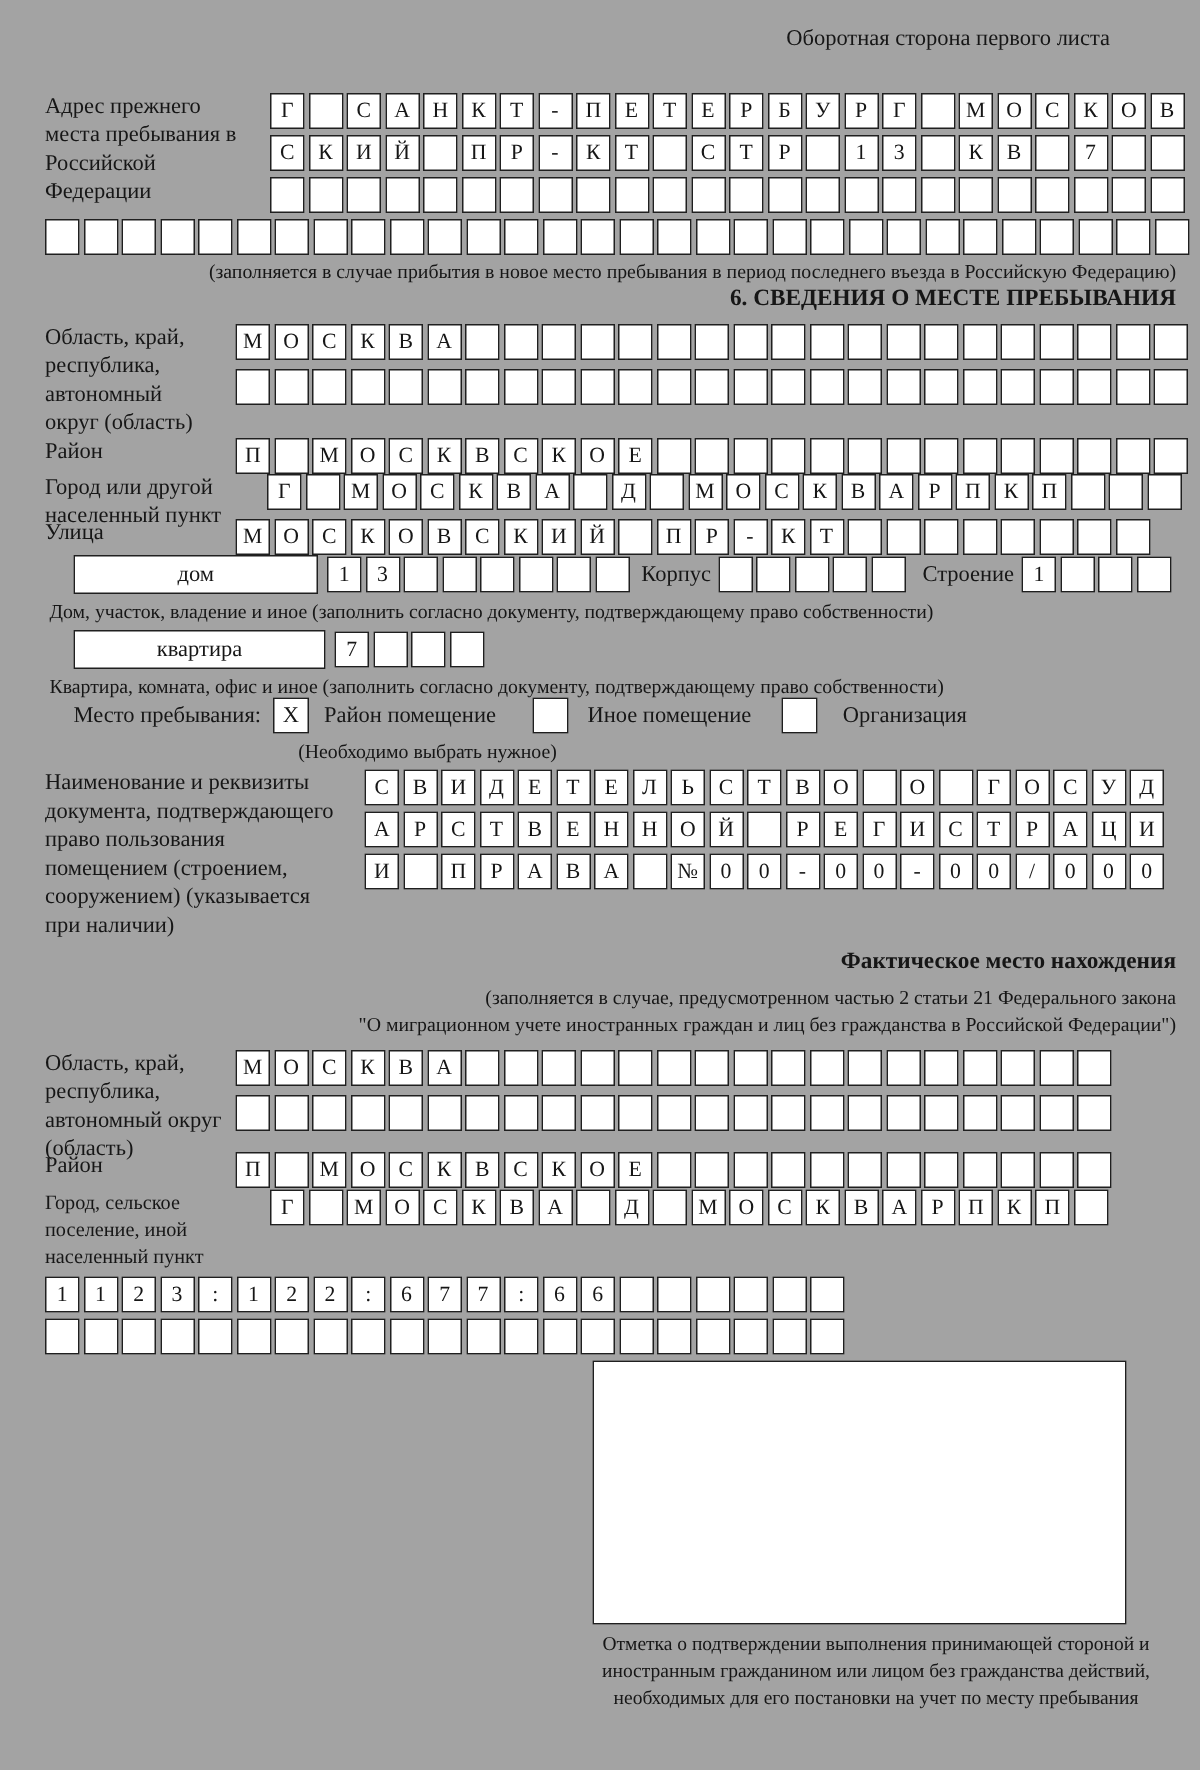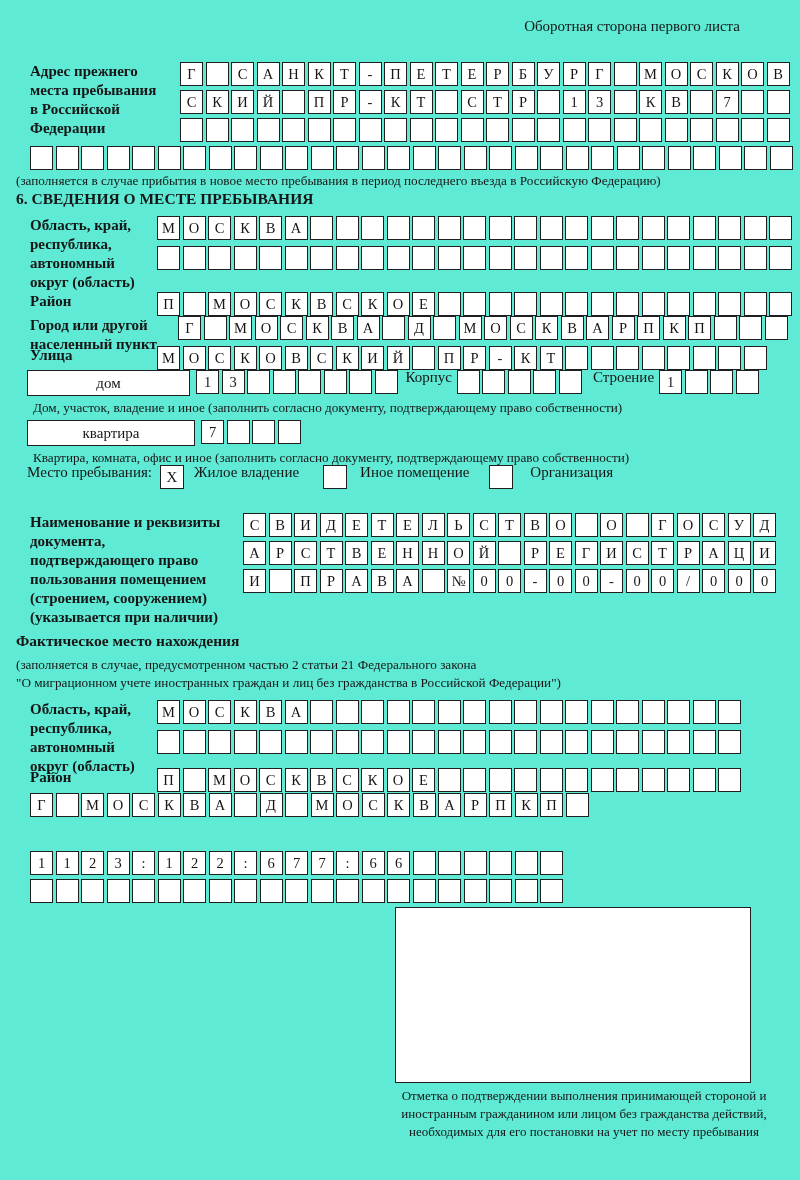--- a/index.html
+++ b/index.html
@@ -1,41 +1,41 @@
 <!DOCTYPE html>
 <html><head>
 <meta charset="utf-8">
 <style>
   html,body{margin:0;padding:0;background:#ffffff;}
   .page{
-    position:relative;width:800px;height:1180px;background:#5eead4;
+    position:relative;width:800px;height:1180px;background:#a3a3a3;
     font-family:"Liberation Serif","DejaVu Serif",serif;color:#161616;
     overflow:hidden;
   }
   .abs{position:absolute;}
   .cells{display:flex;gap:2.5px;}
   .cell{
     box-sizing:border-box;flex:0 0 auto;width:23px;height:24px;
     border:1.7px solid #1f1f1f;background:#fff;
     display:flex;align-items:center;justify-content:center;
     font-size:14.5px;line-height:1;
   }
   .rowcol{display:flex;flex-direction:column;gap:4px;}
   .rowcol.wide{gap:6px;}
   .frow{position:absolute;left:30px;display:flex;align-items:flex-start;}
-  .flabel{flex:0 0 auto;font-size:15px;line-height:19px;font-weight:bold;}
+  .flabel{flex:0 0 auto;font-size:15px;line-height:19px;}
   .inlabel{font-size:15px;line-height:1;white-space:nowrap;}
   .note{position:absolute;font-size:13.2px;line-height:1.3;}
-  .center{left:16px;width:784px;text-align:left;}
+  .center{left:0;width:784px;text-align:right;}
   .title{position:absolute;font-weight:bold;font-size:15.5px;}
   .wordbox{
     box-sizing:border-box;border:1.7px solid #1f1f1f;height:26px;background:#fff;
     display:flex;align-items:center;justify-content:center;font-size:15px;flex:0 0 auto;
   }
-  .hrow{position:absolute;left:27px;display:flex;align-items:flex-start;}
+  .hrow{position:absolute;left:49px;display:flex;align-items:center;}
   .cb{width:24px;height:24px;font-size:15px;}
   .bigbox{box-sizing:border-box;border:1.8px solid #1f1f1f;background:#fff;}
   .caption{position:absolute;font-size:13px;line-height:1.38;text-align:center;}
   .sheet-note{position:absolute;top:18px;right:60px;font-size:15px;}
 </style>
 </head>
 <body>
 
 <div class="page">
 
@@ -352,26 +352,27 @@
         <span class="cell"></span>
         <span class="cell"></span>
         <span class="cell"></span>
       </div>
   </div>
   <div class="note" style="left:33px;top:449px">Квартира, комната, офис и иное (заполнить согласно документу, подтверждающему право собственности)</div>
 
   <div class="hrow" style="top:465px">
     <span class="inlabel">Место пребывания:</span>
     <span class="cell cb" style="margin-left:8px">X</span>
-    <span class="inlabel" style="margin-left:10px">Жилое владение</span>
+    <span class="inlabel" style="margin-left:10px">Район помещение</span>
     <span class="cell cb" style="margin-left:24px"></span>
     <span class="inlabel" style="margin-left:13px">Иное помещение</span>
     <span class="cell cb" style="margin-left:20px"></span>
     <span class="inlabel" style="margin-left:17px">Организация</span>
   </div>
+  <div class="note" style="left:120px;top:492px;width:330px;text-align:center">(Необходимо выбрать нужное)</div>
 
   <div class="frow" style="top:513px">
     <div class="flabel" style="width:200px;margin-right:13px">Наименование и реквизиты документа, подтверждающего право пользования помещением (строением, сооружением) (указывается при наличии)</div>
     <div class="rowcol">
       <div class="cells">
           <span class="cell">С</span>
           <span class="cell">В</span>
           <span class="cell">И</span>
           <span class="cell">Д</span>
           <span class="cell">Е</span>
@@ -524,20 +525,21 @@
         <span class="cell"></span>
         <span class="cell"></span>
         <span class="cell"></span>
         <span class="cell"></span>
         <span class="cell"></span>
         <span class="cell"></span>
       </div>
   </div>
 
   <div class="frow" style="top:793px">
+    <div class="flabel" style="width:150px;font-size:13.5px;line-height:18px">Город, сельское поселение, иной населенный пункт</div>
     <div class="cells">
         <span class="cell">Г</span>
         <span class="cell"></span>
         <span class="cell">М</span>
         <span class="cell">О</span>
         <span class="cell">С</span>
         <span class="cell">К</span>
         <span class="cell">В</span>
         <span class="cell">А</span>
         <span class="cell"></span>

